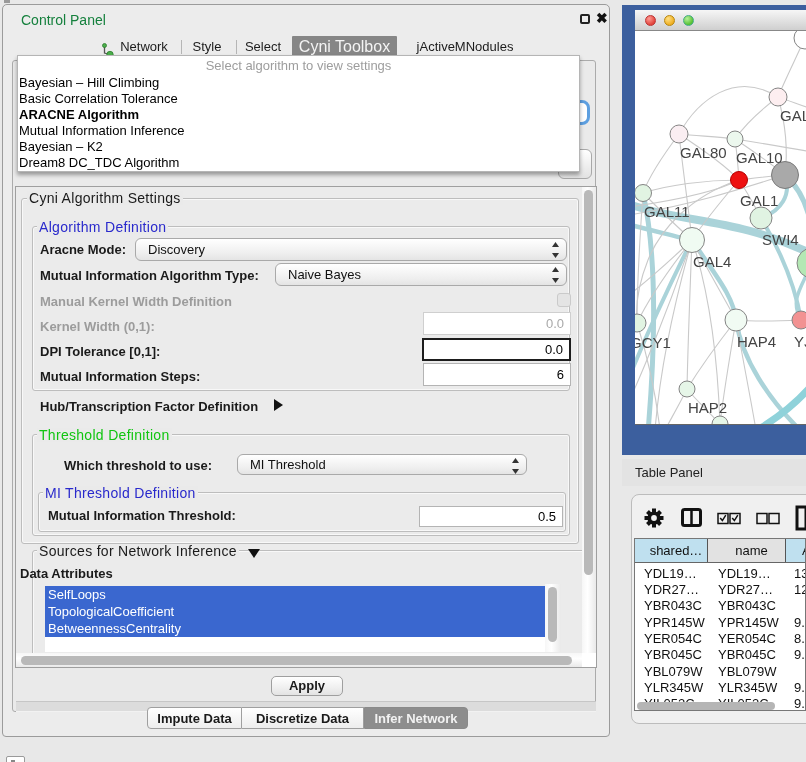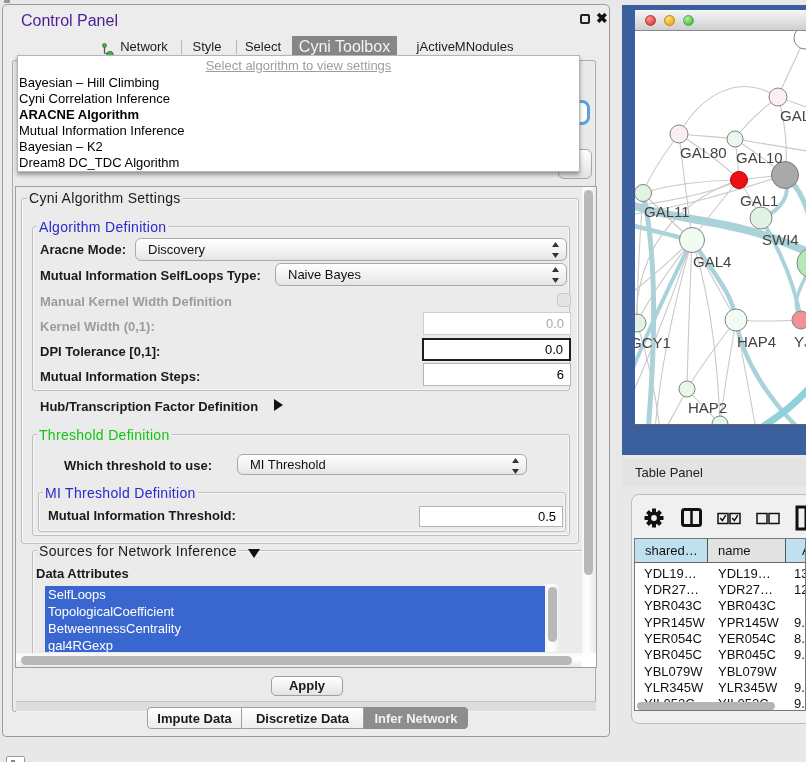--- a/index.html
+++ b/index.html
@@ -8,21 +8,21 @@
     position:relative; width:806px; height:762px; overflow:hidden;
     background:#e8e8e8; font-family:"Liberation Sans", sans-serif;
     -webkit-font-smoothing:antialiased;
   }
   .abs { position:absolute; }
   
   #cpwin {
     position:absolute; left:2px; top:4px; width:608px; height:733px;
     background:#ececec; border:1px solid #9b9b9b; border-radius:5px 5px 4px 4px;
   }
-  #cptitle { position:absolute; left:18px; top:7px; font-size:16px; color:#4c1d95; }
+  #cptitle { position:absolute; left:18px; top:7px; font-size:14px; color:#15803d; }
   #floatbtn { position:absolute; left:577px; top:9px; width:10px; height:10px;
     border:2px solid #222; border-radius:2px; background:#ececec; }
   #closebtn { position:absolute; left:593px; top:5px; font-size:14px; font-weight:bold; color:#111; }
   
   .tab { position:absolute; top:31px; height:22px; line-height:22px; font-size:13px; color:#1c1c1c; text-align:center; }
   .tabsep { position:absolute; top:35px; height:14px; width:1px; background:#b5b5b5; }
   #tabsel { position:absolute; left:289px; top:31px; width:105px; height:23px;
     background:#868686; color:#f4f4f4; font-size:16px; line-height:22px; text-align:center; border-radius:1px; }
   
   #content {
@@ -33,21 +33,21 @@
   #frag-bluecombo { position:absolute; left:555px; top:95px; width:32px; height:25px;
      border:3px solid #5d9fe0; border-radius:8px; background:#fff; z-index:5; }
   #frag-combo2 { position:absolute; left:555px; top:144px; width:34px; height:30px;
      border:1px solid #a8a8a8; border-radius:6px; background:linear-gradient(#fff,#e2e2e2); z-index:5; }
   
   #popup {
     position:absolute; left:14px; top:50px; width:563px; height:117px;
     background:#fff; border:1px solid #b5b5b5;
     box-shadow:0 3px 4px rgba(0,0,0,0.35); z-index:30; font-size:13px;
   }
-  #popup .prompt { color:#9d9d9d; text-align:center; height:19px; line-height:19px;text-decoration:underline; }
+  #popup .prompt { color:#9d9d9d; text-align:center; height:19px; line-height:19px; }
   #popup .it { height:16px; line-height:16px; padding-left:1px; color:#000; }
   
   #spane { position:absolute; left:2px; top:125px; width:582px; height:482px; overflow:hidden;
     border:1px solid #9f9f9f; background:#ebebeb;padding-left:13px; }
   .vsb { position:absolute; background:linear-gradient(90deg,#f6f6f6,#ffffff 40%,#e9e9e9); }
   .hsb { position:absolute; background:linear-gradient(#f6f6f6,#ffffff 40%,#e9e9e9); }
   .thumbv { position:absolute; width:9px; border-radius:5px; background:#b9b9b9; }
   .thumbh { position:absolute; height:9px; border-radius:5px; background:#b9b9b9; }
   
   .grp { position:absolute; border:1px solid #bdbdbd; border-radius:3px; box-shadow:inset 0 0 0 1px #f8f8f8; }
@@ -85,21 +85,21 @@
     background:linear-gradient(#f6f6f6,#cfcfcf); border-bottom:1px solid #888; }
   .tl { position:absolute; top:5px; width:11px; height:11px; border-radius:50%; }
   #netcanvas { position:absolute; left:635px; top:31px; width:171px; height:394px; background:#fff; border-bottom:1px solid #666; overflow:hidden; }
   #tpbar { position:absolute; left:622px; top:459px; width:184px; height:27px; background:#e3e3e3; }
   #tpbar span { position:absolute; left:13px; top:6px; font-size:13px; color:#222; }
   #toolpanel { position:absolute; left:631px; top:494px; width:185px; height:230px;
     background:#f0f0f0; border:1px solid #bcbcbc; border-radius:8px; }
   
   #nettable { position:absolute; left:634px; top:538px; width:172px; height:173px; background:#fff;
     border:1px solid #777; overflow:hidden; font-size:13px; }
-  .th { position:absolute; top:0; height:23px; line-height:23px; text-align:left; text-indent:10px; color:#111; border-right:1px solid #555; }
+  .th { position:absolute; top:0; height:23px; line-height:23px; text-align:center; text-indent:10px; color:#111; border-right:1px solid #555; }
   .row { position:absolute; font-size:13px; color:#111; white-space:nowrap; }
   #tbl-hsb { position:absolute; left:634px; top:700px; width:172px; height:11px; background:transparent; }
   #tbl-hsb div { position:absolute; left:3px; top:2px; width:138px; height:8px; border-radius:4px; background:#b5b5b5; }
   #cornerbox { position:absolute; left:6px; top:756px; width:19px; height:10px; background:#fff; border:1px solid #9a9a9a; border-radius:2px 2px 0 0; }
 </style>
 </head>
 <body>
 <div id="screen">
 
   <div class="abs" style="left:4px;top:0;width:6px;height:3px;background:#9a9a9a;"></div>
@@ -133,21 +133,21 @@
         <div class="grp" style="left:16px;top:39px;width:538px;height:165px;"></div>
         <div class="grptitle blue" style="left:21px;top:33px;">Algorithm Definition</div>
 
         <div class="lbl" style="left:24px;top:55px;">Aracne Mode:</div>
         <div class="combo" style="left:119px;top:51px;width:432px;">Discovery
           <svg class="arr" viewBox="0 0 9 18">
               <path d="M4.5 1 L8 6 L1 6 Z" fill="#333"></path>
               <path d="M4.5 17 L8 12 L1 12 Z" fill="#333"></path>
             </svg>
         </div>
-        <div class="lbl" style="left:24px;top:81px;">Mutual Information SelfLoops Type:</div>
+        <div class="lbl" style="left:24px;top:81px;">Mutual Information Algorithm Type:</div>
         <div class="combo" style="left:259px;top:76px;width:292px;">Naive Bayes
           <svg class="arr" viewBox="0 0 9 18">
               <path d="M4.5 1 L8 6 L1 6 Z" fill="#333"></path>
               <path d="M4.5 17 L8 12 L1 12 Z" fill="#333"></path>
             </svg>
         </div>
         <div class="lbl dis" style="left:24px;top:107px;">Manual Kernel Width Definition</div>
         <div id="kchk" style="left:541px;top:106px;"></div>
         <div class="lbl dis" style="left:24px;top:132px;">Kernel Width (0,1):</div>
         <div class="field dis" style="left:407px;top:125px;width:148px;">0.0</div>
@@ -175,45 +175,44 @@
         <div class="grp" style="left:22px;top:305px;width:528px;height:40px;"></div>
         <div class="grptitle blue" style="left:27px;top:299px;">MI Threshold Definition</div>
         <div class="lbl" style="left:32px;top:321px;">Mutual Information Threshold:</div>
         <div class="field" style="left:403px;top:319px;width:144px;height:21px;line-height:20px;">0.5</div>
 
         <div class="grp" style="left:16px;top:363px;width:556px;height:130px;"></div>
         <div class="grptitle" style="left:21px;top:357px;color:#1a1a1a;">Sources for Network Inference</div>
         <svg class="abs" style="left:231px;top:361px" width="14" height="11" viewBox="0 0 14 11">
             <path d="M1 1 L13 1 L7 10 Z" fill="#111"></path>
           </svg>
-        <div class="lbl" style="left:20px;top:379px;text-align:right;">Data Attributes</div>
+        <div class="lbl" style="left:4px;top:379px;text-align:right;">Data Attributes</div>
 
         <div id="datalist">
           <div class="sel">SelfLoops</div>
           <div class="sel">TopologicalCoefficient</div>
           <div class="sel">BetweennessCentrality</div>
-          <div class="sel">gal4RGexp</div>
         </div>
 
         <div class="vsb" style="left:529px;top:397px;width:16px;height:68px;"></div>
         <div class="thumbv" style="left:532px;top:400px;height:55px;"></div>
 
         <div class="vsb" style="left:566px;top:0px;width:14px;height:466px;"></div>
         <div class="thumbv" style="left:568px;top:3px;height:385px;"></div>
         <div class="hsb" style="left:0px;top:466px;width:566px;height:14px;"></div>
         <div class="thumbh" style="left:5px;top:469px;width:551px;"></div>
         <div class="abs" style="left:566px;top:466px;width:14px;height:14px;background:#fff;"></div>
       </div>
 
     </div>
 
     <div id="popup">
       <div class="prompt">Select algorithm to view settings</div>
       <div class="it">Bayesian – Hill Climbing</div>
-      <div class="it">Cyni Correlation Inference</div>
+      <div class="it">Basic Correlation Tolerance</div>
       <div class="it" style="font-weight:bold;">ARACNE Algorithm</div>
       <div class="it">Mutual Information Inference</div>
       <div class="it">Bayesian – K2</div>
       <div class="it">Dream8 DC_TDC Algorithm</div>
     </div>
 
     <div id="applybtn">Apply</div>
     <div id="botdiv"></div>
     <div class="btab" style="left:144px;width:95px;border-radius:4px 0 0 4px;">Impute Data</div>
     <div class="btab" style="left:239px;width:122px;border-left:none;">Discretize Data</div>

